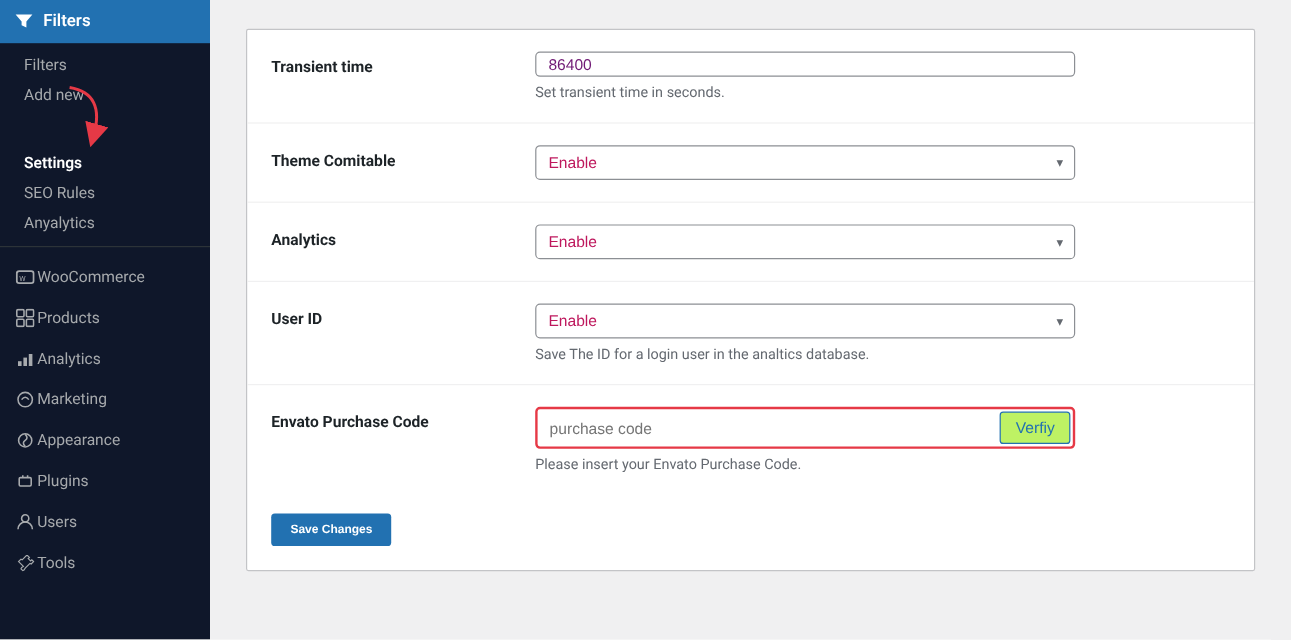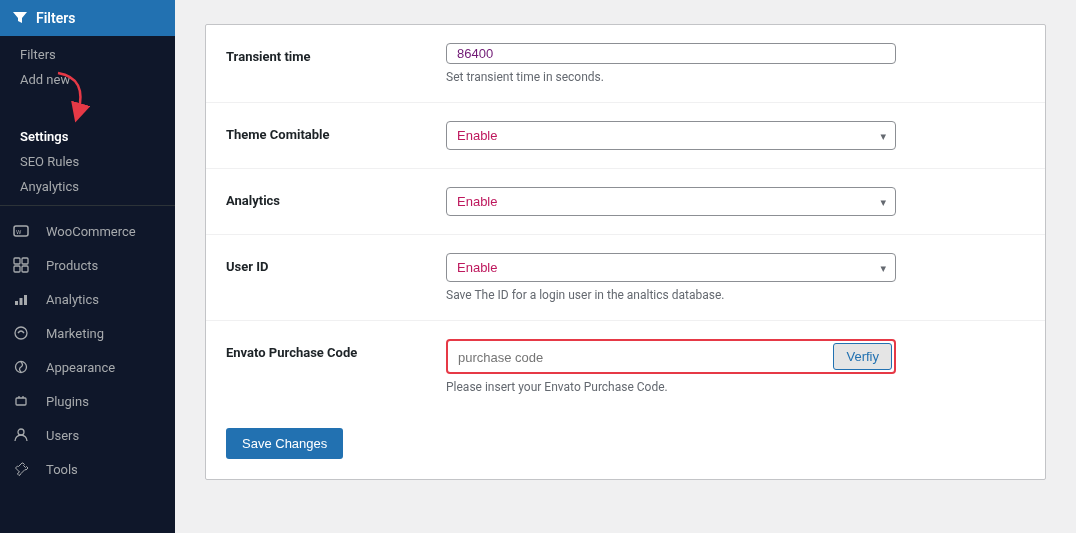--- a/index.html
+++ b/index.html
@@ -37,21 +37,21 @@
       color: #a7aaad;
       cursor: pointer;
       font-size: 13px;
     }
     .sidebar-submenu-item.active { color: #fff; font-weight: 600; margin-top: 32px; }
 
     .sidebar-nav { flex: 1; overflow-y: auto; padding: 8px 0; }
     .sidebar-nav-item {
       display: flex;
       align-items: center;
-      gap: 16px;
+      gap: 1px;
       padding: 8px 12px;
       color: #a7aaad;
       cursor: pointer;
       font-size: 13px;
     }
     .sidebar-nav-item .nav-icon {
       width: 18px; height: 18px; display: flex; align-items: center; justify-content: center; flex-shrink: 0;
     }
     .sidebar-nav-item .nav-label { font-size: 13px; }
 
@@ -147,38 +147,38 @@
       flex: 1;
       padding: 5px 8px;
       border: none;
       outline: none;
       font-size: 13px;
       color: #8c8f94;
       background: transparent;
     }
     .verify-btn {
       padding: 5px 12px;
-      background: #e5e5e5;
+      background: #bef264;
       border: 1px solid #2271b1;
       border-radius: 3px;
       color: #2271b1;
       font-size: 13px;
       cursor: pointer;
       white-space: nowrap;
     }
 
     .save-btn {
       margin: 16px 20px 20px 20px;
       padding: 8px 16px;
       background: #2271b1;
       color: #fff;
       border: none;
       border-radius: 3px;
-      font-size: 13px;
-      font-weight: 400;
+      font-size: 10px;
+      font-weight: 700;
       cursor: pointer;
     }
 
     
     .red-arrow {
       position: absolute;
       left: 48px;
       top: 68px;
       pointer-events: none;
       z-index: 50;

